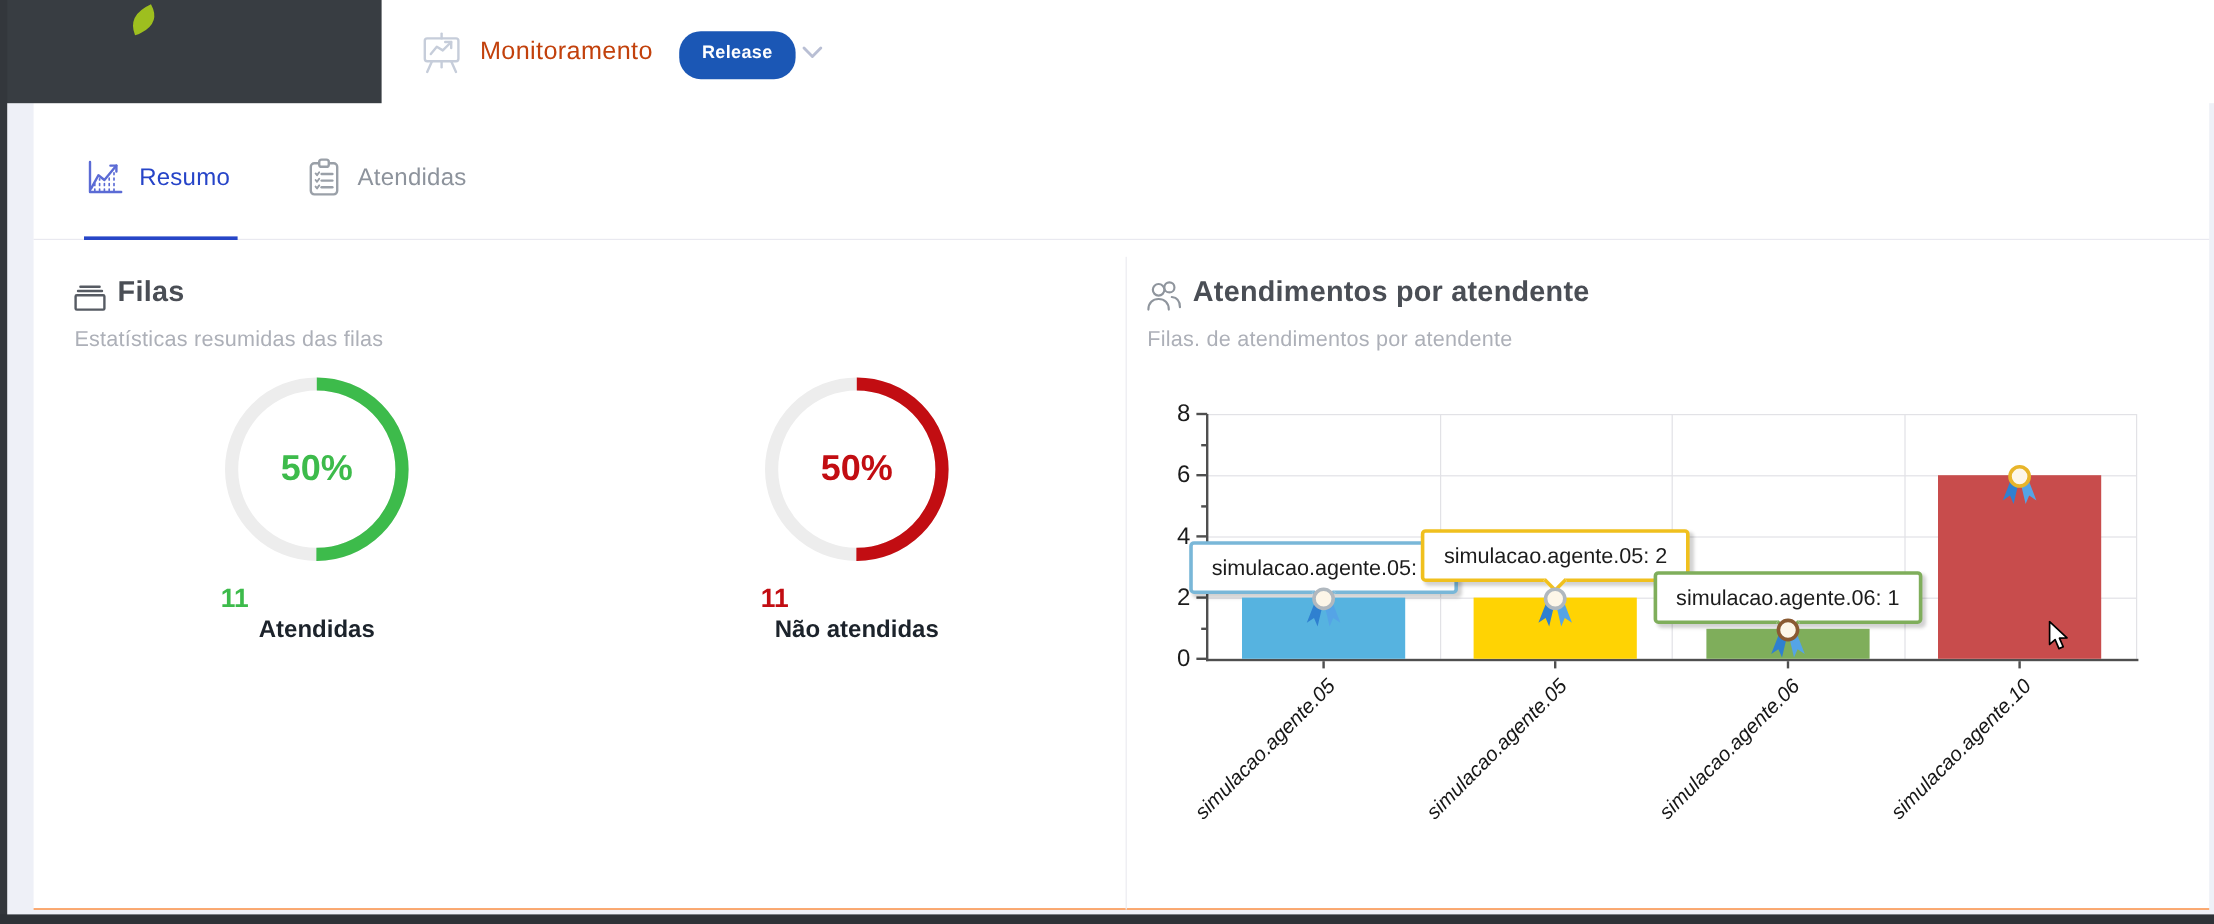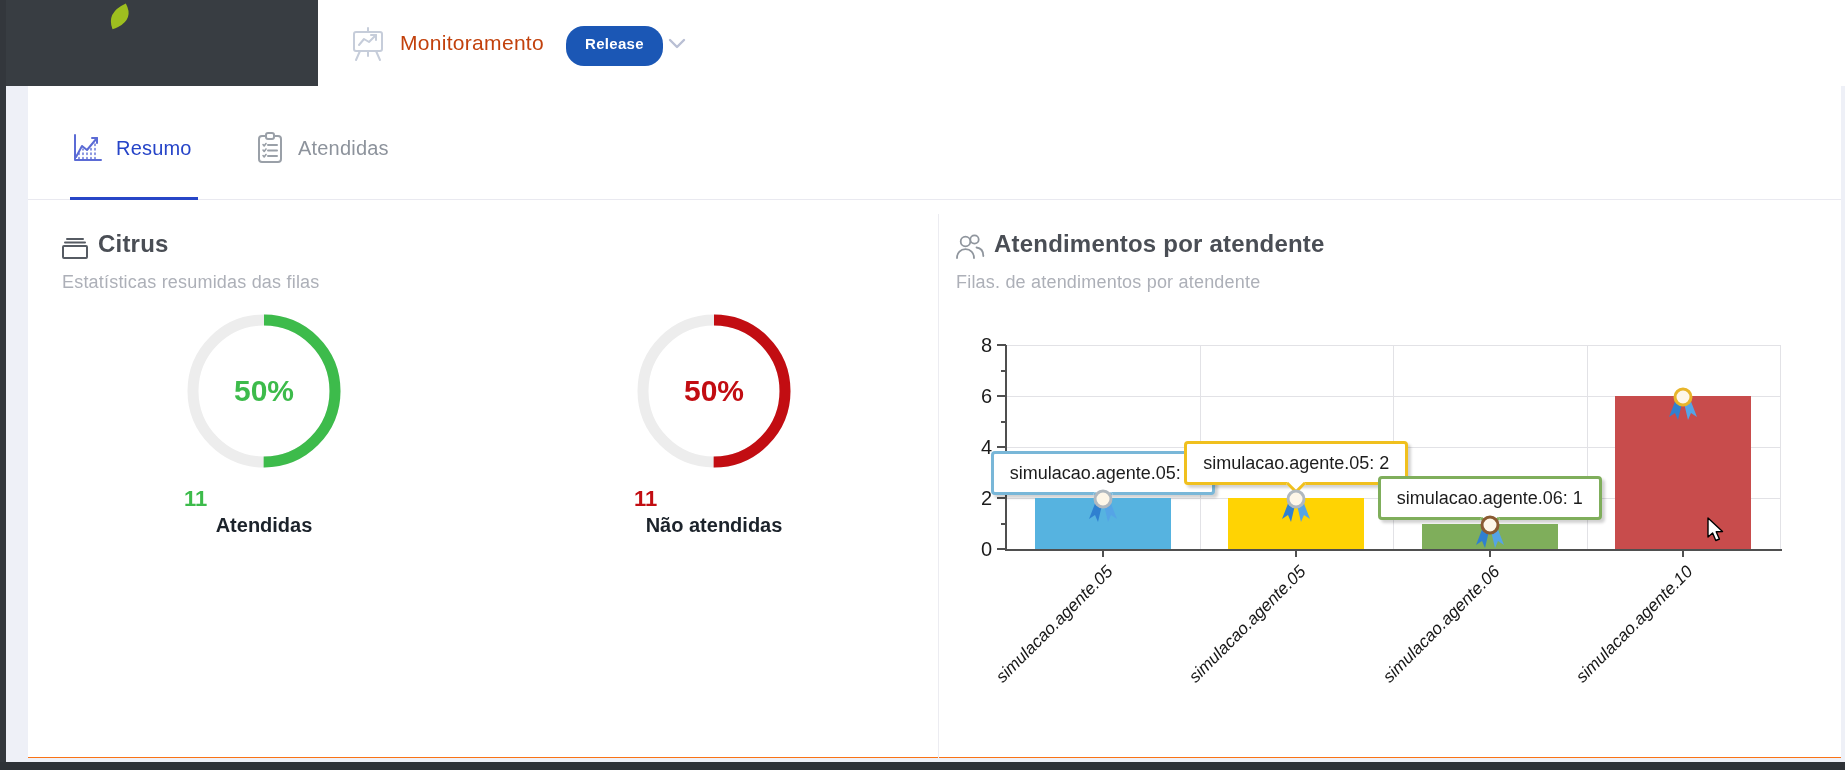--- a/index.html
+++ b/index.html
@@ -131,21 +131,21 @@
   <div class="tabs-border"></div>
   <div class="tab-underline"></div>
 
   <svg style="position:absolute;left:32px;top:152px" width="30" height="28" viewBox="0 0 30 28">
     <g fill="none" stroke="#565b63" stroke-width="2" stroke-linecap="round">
       <rect x="3" y="12" width="24" height="12" rx="1"></rect>
       <line x1="5" y1="8.5" x2="25" y2="8.5"></line>
       <line x1="7" y1="5" x2="23" y2="5"></line>
     </g>
   </svg>
-  <div class="panel-title" style="left:70px;top:148px">Citrus</div>
+  <div class="panel-title" style="left:70px;top:148px">Filas</div>
   <div class="panel-subtitle" style="left:34px;top:190px">Estatísticas resumidas das filas</div>
 
   <div class="donut" style="left:156px;top:229px">
     <svg width="160" height="160" viewBox="0 0 160 160">
       <circle cx="80" cy="80" r="71" fill="none" stroke="#ededed" stroke-width="11"></circle>
       <circle class="donut-arc" cx="80" cy="80" r="71" fill="none" stroke-width="11" transform="rotate(-90 80 80)" stroke="#3dbb4b" stroke-dasharray="223.05307840487532 446.10615680975064"></circle>
     </svg>
     <div class="donut-pct" style="color: rgb(61, 187, 75);">50%</div>
   </div>
   <div class="donut-value" style="left: 156px; top: 404px; color: rgb(61, 187, 75);">11</div>

